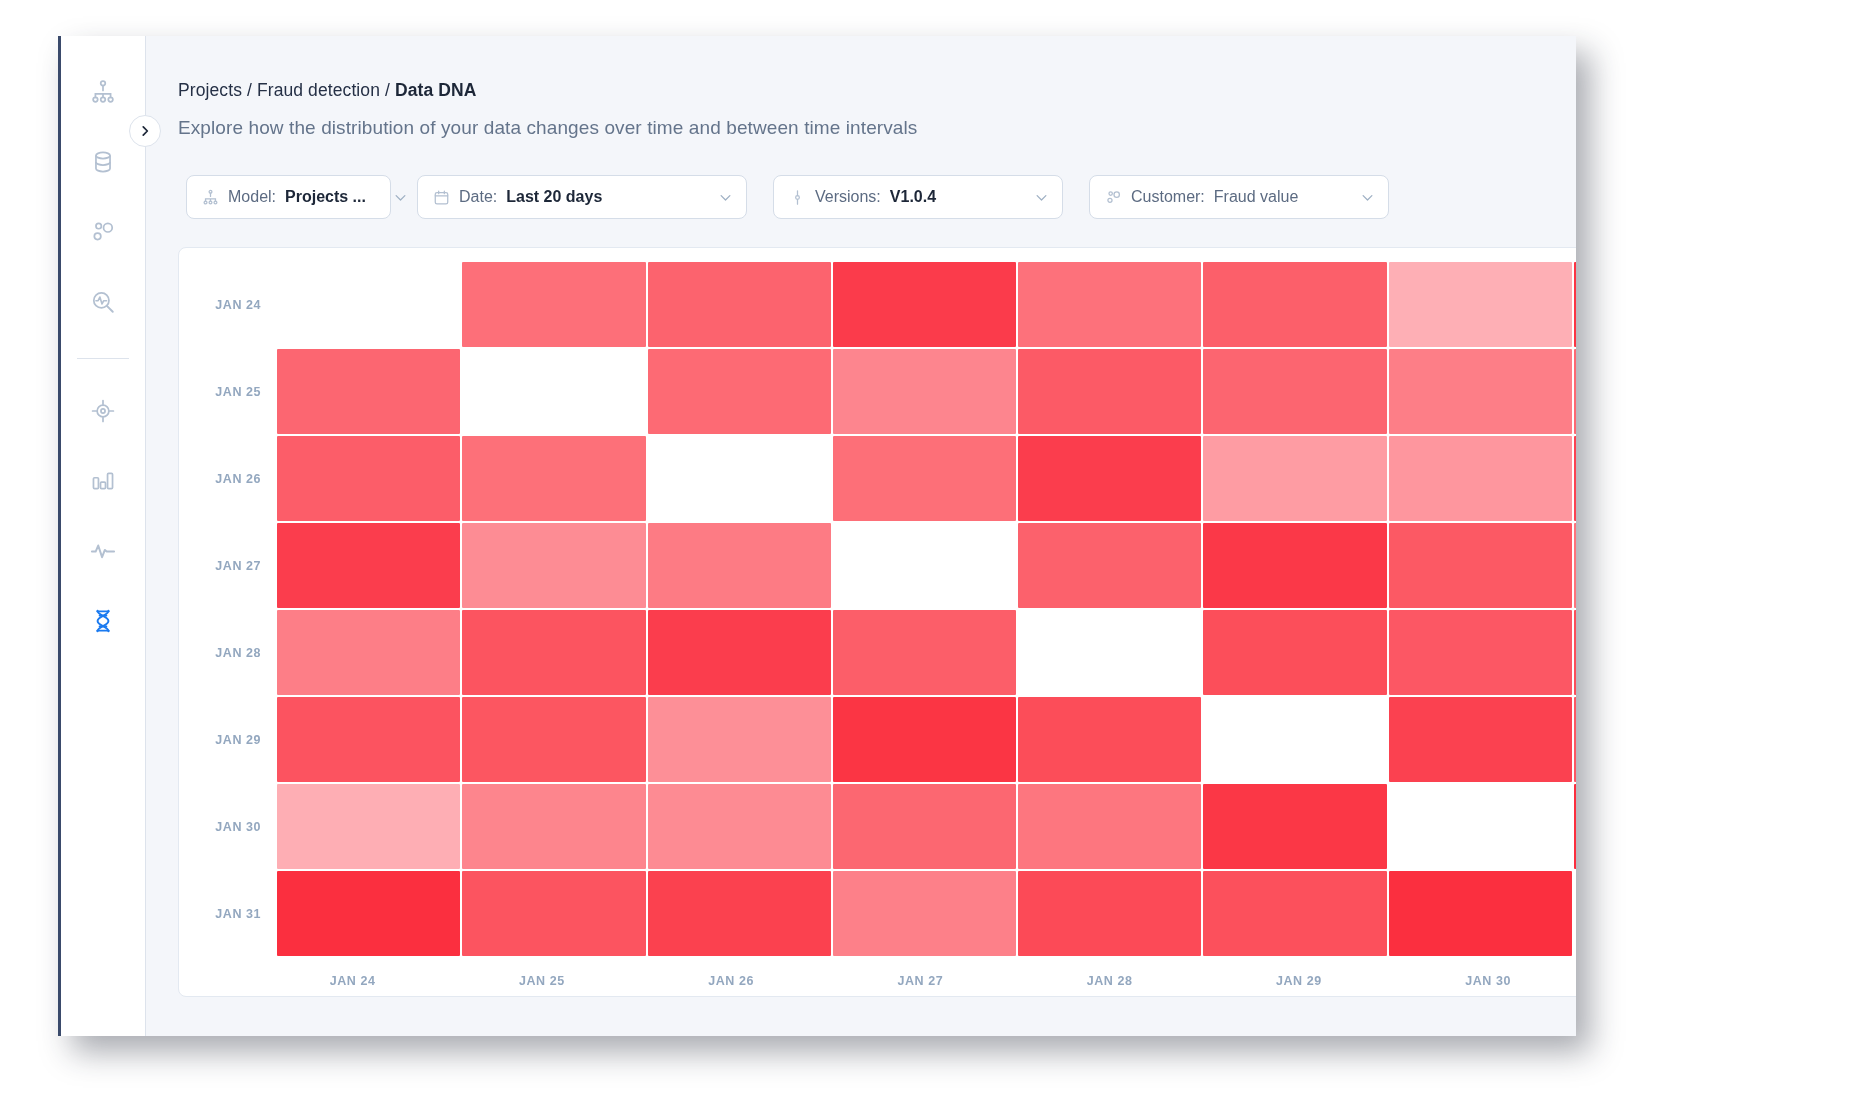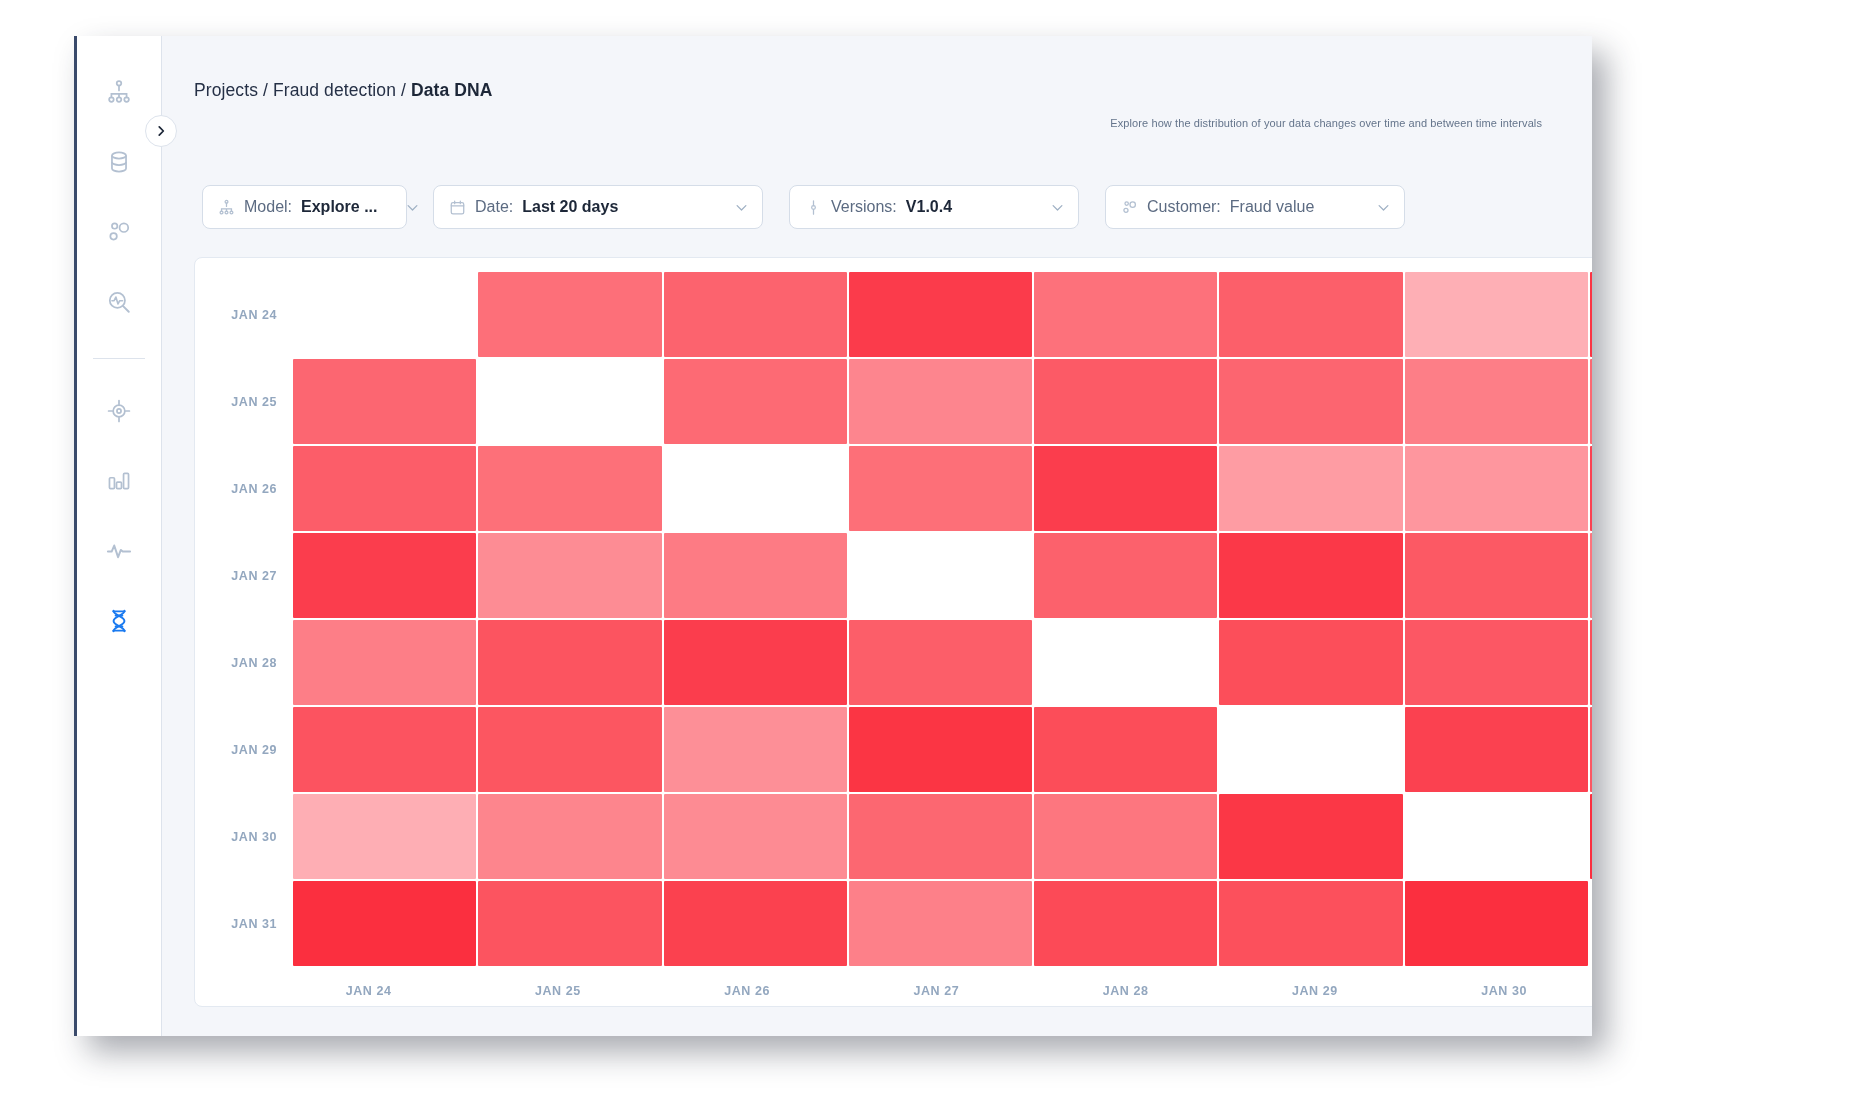--- a/index.html
+++ b/index.html
@@ -7,21 +7,21 @@
   html, body {
     width: 1875px;
     height: 1094px;
     background: #ffffff;
     font-family: "Liberation Sans", sans-serif;
     overflow: hidden;
   }
 
   #app-window {
     position: absolute;
-    left: 74px;
+    left: 58px;
     top: 36px;
     width: 1518px;
     height: 1000px;
     background: #84cc16;
     border-left: 3px solid #3a4a6b;
     box-shadow: 14px 16px 30px rgba(30,35,50,0.38);
     display: flex;
   }
 
   
@@ -83,25 +83,24 @@
   #breadcrumb {
     font-size: 17.5px;
     color: #253046;
     letter-spacing: 0.1px;
     margin-bottom: 16px;
   }
   #breadcrumb .crumb-sep { color: #253046; }
   #breadcrumb .crumb-current { font-weight: bold; color: #1d2738; }
 
   #page-subtitle {
-    font-size: 11px;
+    font-size: 19px;
     color: #64748b;
-    margin-bottom: 56px;
+    margin-bottom: 36px;
     letter-spacing: 0.1px;
-    text-align: right;
   }
 
   
   #filter-bar {
     display: flex;
     gap: 18px;
     margin-bottom: 28px;
   }
   .filter-chip {
     height: 44px;
@@ -322,21 +321,21 @@
         <span class="f-icon">
           <svg width="17" height="17" viewBox="0 0 24 24" fill="none">
             <circle cx="12" cy="4" r="2" stroke="#b3c0d1" stroke-width="1.8"></circle>
             <circle cx="5" cy="19" r="2" stroke="#b3c0d1" stroke-width="1.8"></circle>
             <circle cx="12" cy="19" r="2" stroke="#b3c0d1" stroke-width="1.8"></circle>
             <circle cx="19" cy="19" r="2" stroke="#b3c0d1" stroke-width="1.8"></circle>
             <path d="M12 6v4.5M5 17v-3h14v3M12 14v3" stroke="#b3c0d1" stroke-width="1.8" stroke-linecap="round"></path>
           </svg>
         </span>
         <span class="f-label">Model:</span>
-        <span class="f-value">Explore ...</span>
+        <span class="f-value">Projects ...</span>
         <span class="f-caret">
           <svg width="15" height="15" viewBox="0 0 24 24" fill="none">
             <path d="M5 9l7 7 7-7" stroke="#9fb0c4" stroke-width="2" stroke-linecap="round" stroke-linejoin="round"></path>
           </svg>
         </span>
       </div>
 
       <div class="filter-chip" id="filter-date">
         <span class="f-icon">
           <svg width="17" height="17" viewBox="0 0 24 24" fill="none">

